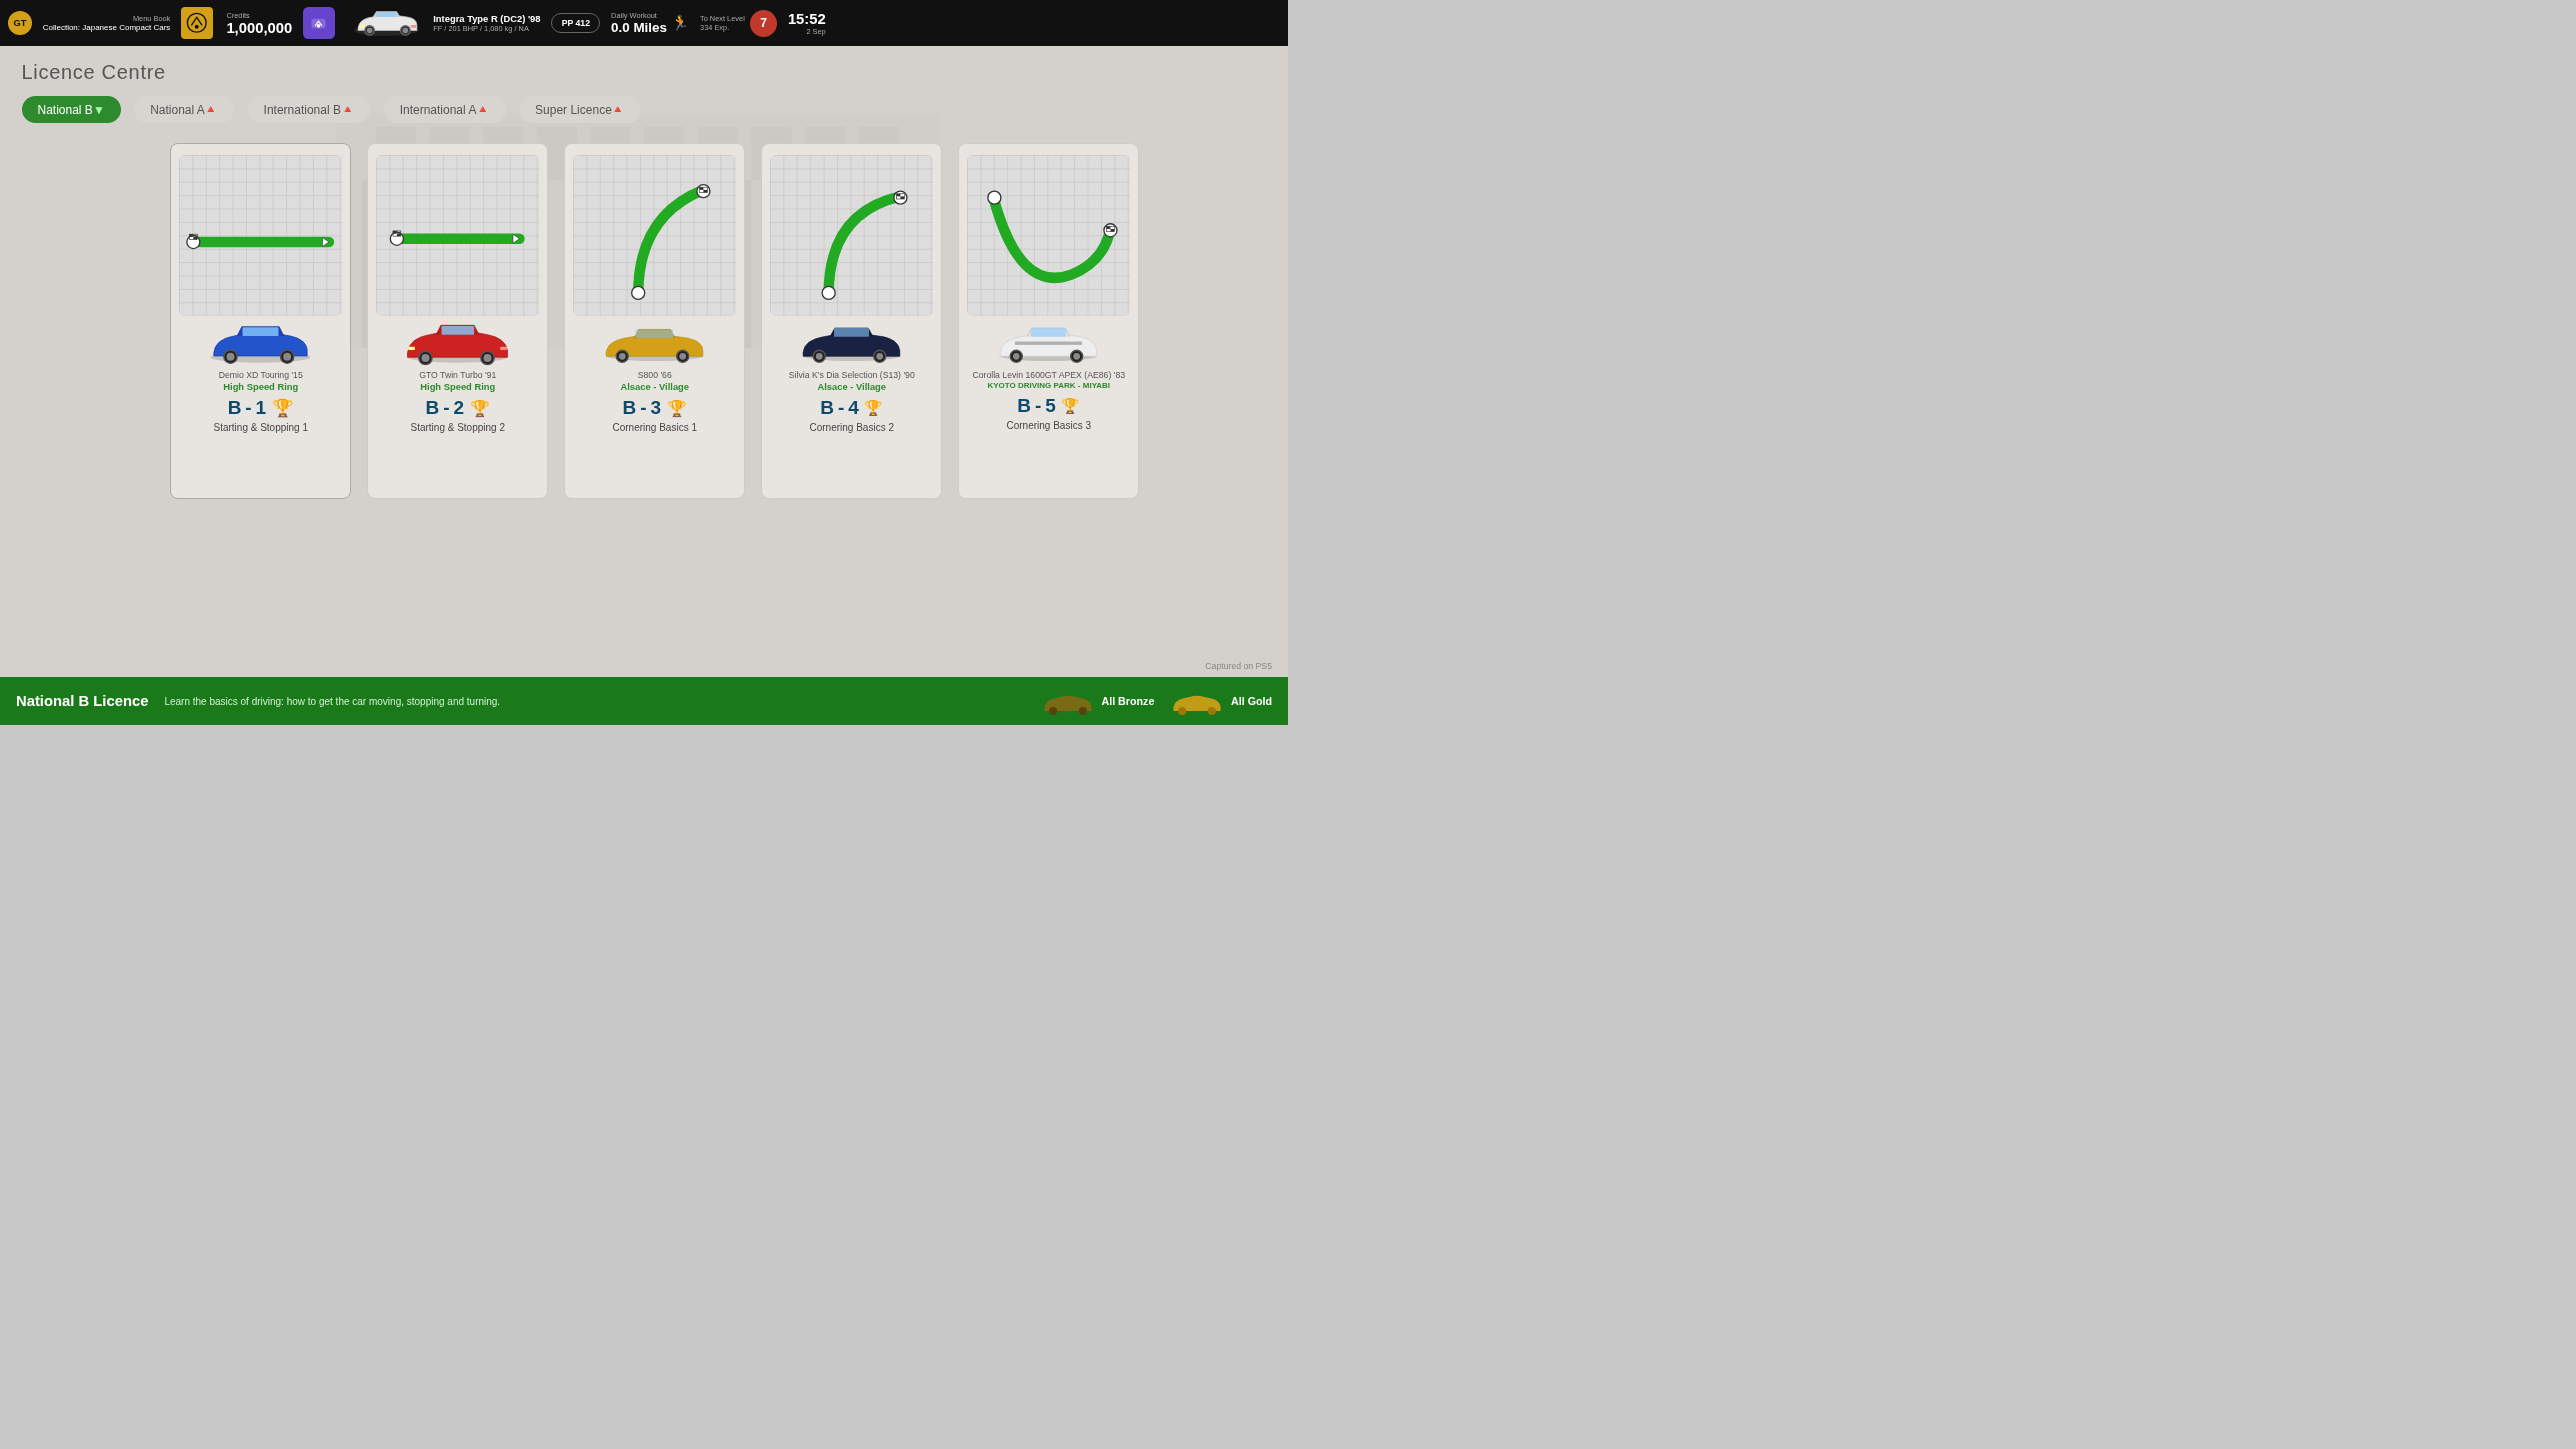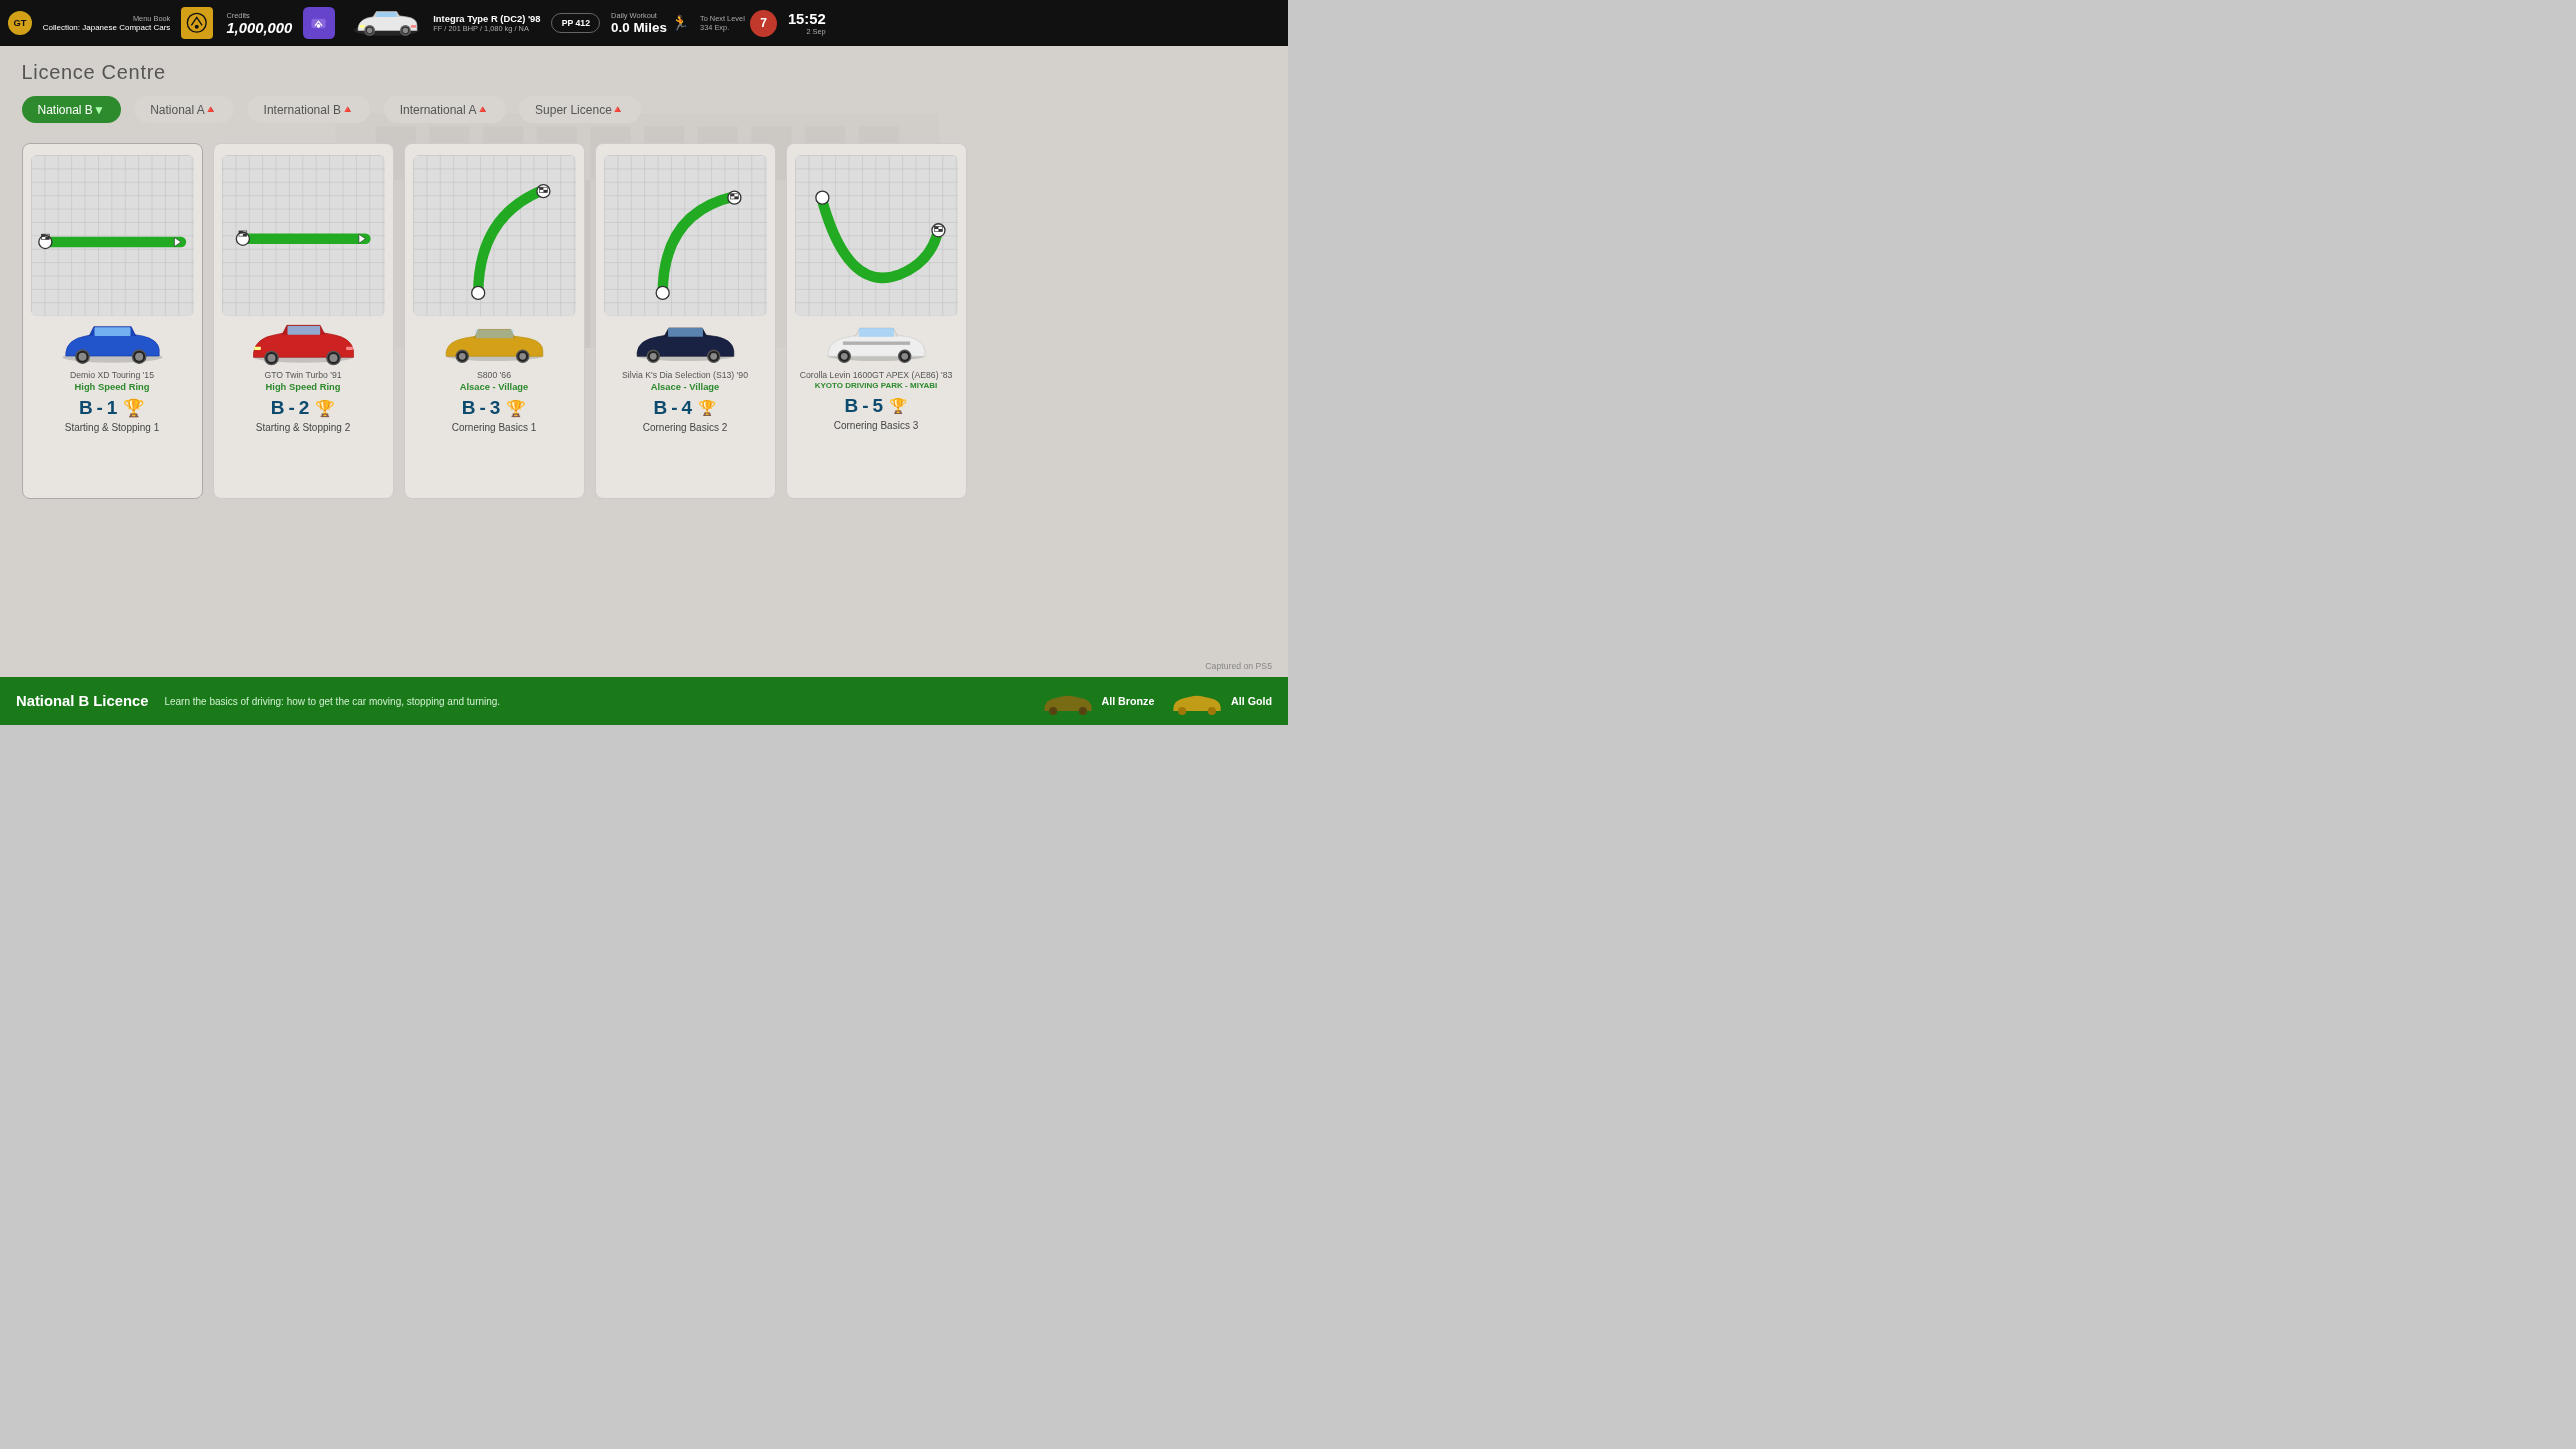--- a/index.html
+++ b/index.html
@@ -75,21 +75,20 @@
       margin-left: 2.7px;
     }
     .credits-label {
       font-size: 7.4px;
       color: #aaa;
     }
     .credits-value {
       font-size: 14.8px;
       color: #fff;
       font-weight: bold;
-      font-style: italic;
     }
 
     .music-icon {
       width: 32px;
       height: 32px;
       background: #6644cc;
       border-radius: 5.4px;
       display: flex;
       align-items: center;
       justify-content: center;
@@ -264,22 +263,23 @@
       color: #555;
     }
 
     
     .cards-row {
       position: absolute;
       top: 97px;
       left: 21.5px;
       right: 0;
       display: flex;
-      gap: 10px;
+      gap: 16px;
       height: 356px;
+      justify-content: center;
     }
 
     .card {
       background: #e8e5e0;
       border-radius: 8px;
       flex-shrink: 0;
       width: 181px;
       display: flex;
       flex-direction: column;
       align-items: center;

